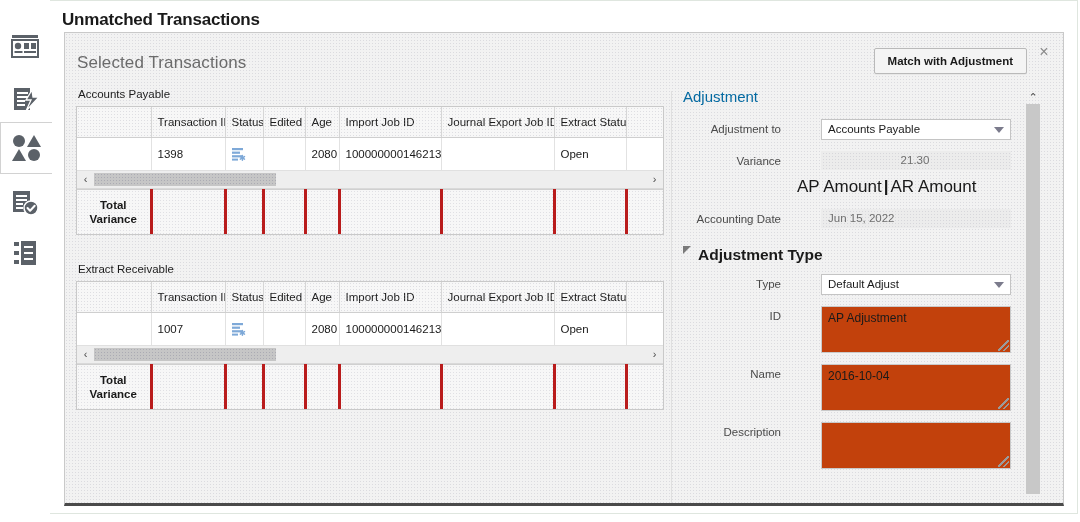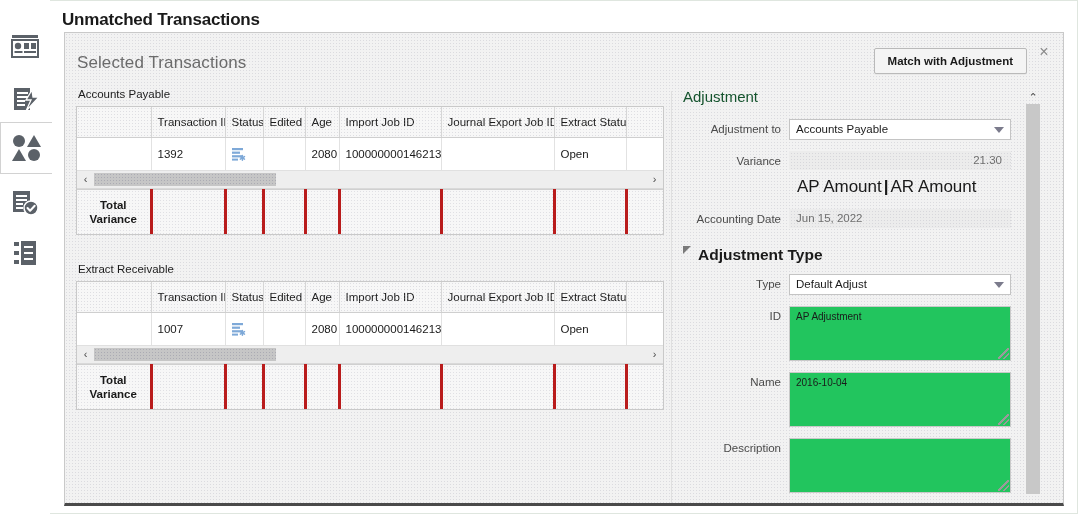--- a/index.html
+++ b/index.html
@@ -181,24 +181,24 @@
     background-image:radial-gradient(rgba(120,120,145,.35) .5px, transparent .5px);
     background-size:3px 3px;
     cursor:pointer;
   }
 
   
   .right-col{
     position:absolute;left:616px;top:55px;width:330px;
   }
   .adj-title{
-    font-size:15px;color:#14532d;margin:0 0 14px 2px;font-weight:normal;
+    font-size:15px;color:#0369a1;margin:0 0 14px 2px;font-weight:normal;
   }
   .frm-row{
-    display:flex;align-items:flex-start;margin-bottom:11px;
+    display:flex;align-items:flex-start;margin-bottom:11px;gap:32px;
   }
   .frm-lbl{
     width:108px;flex:0 0 108px;text-align:right;
     font-size:11.5px;color:#4a4a4a;
     padding-top:4px;padding-right:8px;box-sizing:border-box;
     white-space:nowrap;
   }
   .frm-ctl{flex:1;}
   .sel-box{
     position:relative;
@@ -220,21 +220,21 @@
   .ro-box{
     background:#ececec;
     background-image:radial-gradient(rgba(165,165,180,.3) .5px, transparent .5px);
     background-size:3px 3px;
     border:1px solid transparent;
     height:19px;
     font-size:11.5px;color:#6e6e6e;
     padding:2px 8px 0 6px;
     box-sizing:border-box;
   }
-  .ro-box.right{text-align:right;}
+  .ro-box.right{text-align:center;}
   .links-row{
     margin:-4px 0 12px 116px;
     font-size:17px;color:#1a1a1a;
   }
   .links-row a{color:#1a1a1a;text-decoration:none;cursor:pointer;}
   .links-row .sep{font-weight:bold;margin:0 2px;}
 
   .section-hdr{
     display:flex;align-items:flex-start;gap:7px;
     margin:18px 0 10px 2px;
@@ -243,24 +243,24 @@
     width:0;height:0;
     border-top:8px solid #7a7a7a;
     border-right:8px solid transparent;
     cursor:pointer;
   }
   .section-hdr h3{
     margin:0;font-size:15.5px;font-weight:bold;color:#1a1a1a;
   }
 
   .ta-box{
-    background:#22c55e;
+    background:#c2410c;
     border:1px solid #c9c9c9;
-    height:55px;
-    font-size:10px;color:#1a1a1a;
+    height:47px;
+    font-size:12px;color:#1a1a1a;
     padding:4px 6px;
     box-sizing:border-box;
     position:relative;
     cursor:text;
     overflow:hidden;
   }
   .ta-grip{
     position:absolute;right:1px;bottom:1px;width:11px;height:11px;
     background:
       linear-gradient(135deg,transparent 45%,#9a9a9a 45%,#9a9a9a 55%,transparent 55%),
@@ -393,21 +393,21 @@
                   <th>Age</th>
                   <th>Import Job ID</th>
                   <th>Journal Export Job ID</th>
                   <th>Extract Status</th>
                   <th></th>
                 </tr>
               </thead>
               <tbody>
                 <tr>
                   <td></td>
-                  <td>1392</td>
+                  <td>1398</td>
                   <td>
                     <svg class="status-icon" width="14" height="14" viewBox="0 0 14 14">
                       <rect x="0" y="1" width="11" height="2.2" fill="#7ea9d8"></rect>
                       <rect x="0" y="4.6" width="8" height="2.2" fill="#7ea9d8"></rect>
                       <rect x="0" y="8.2" width="11" height="2.2" fill="#7ea9d8"></rect>
                       <rect x="0" y="11.6" width="6" height="2" fill="#7ea9d8"></rect>
                       <g stroke="#7ea9d8" stroke-width="1.5" stroke-linecap="round">
                         <line x1="10.4" y1="8.6" x2="10.4" y2="13.2"></line>
                         <line x1="8.3" y1="9.6" x2="12.5" y2="12.2"></line>
                         <line x1="12.5" y1="9.6" x2="8.3" y2="12.2"></line>

